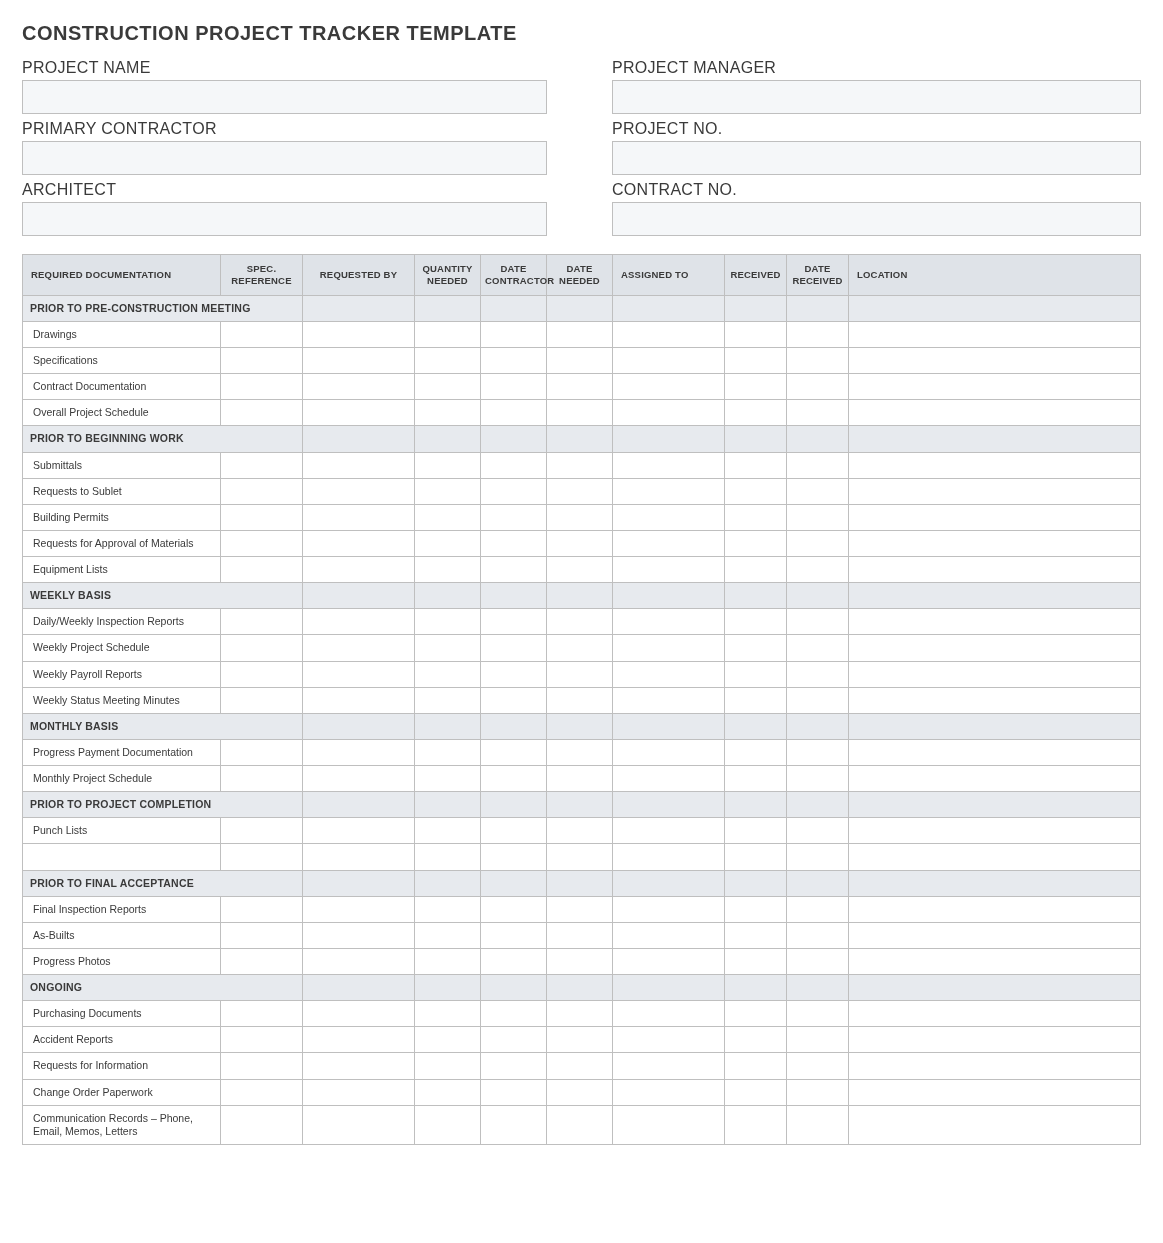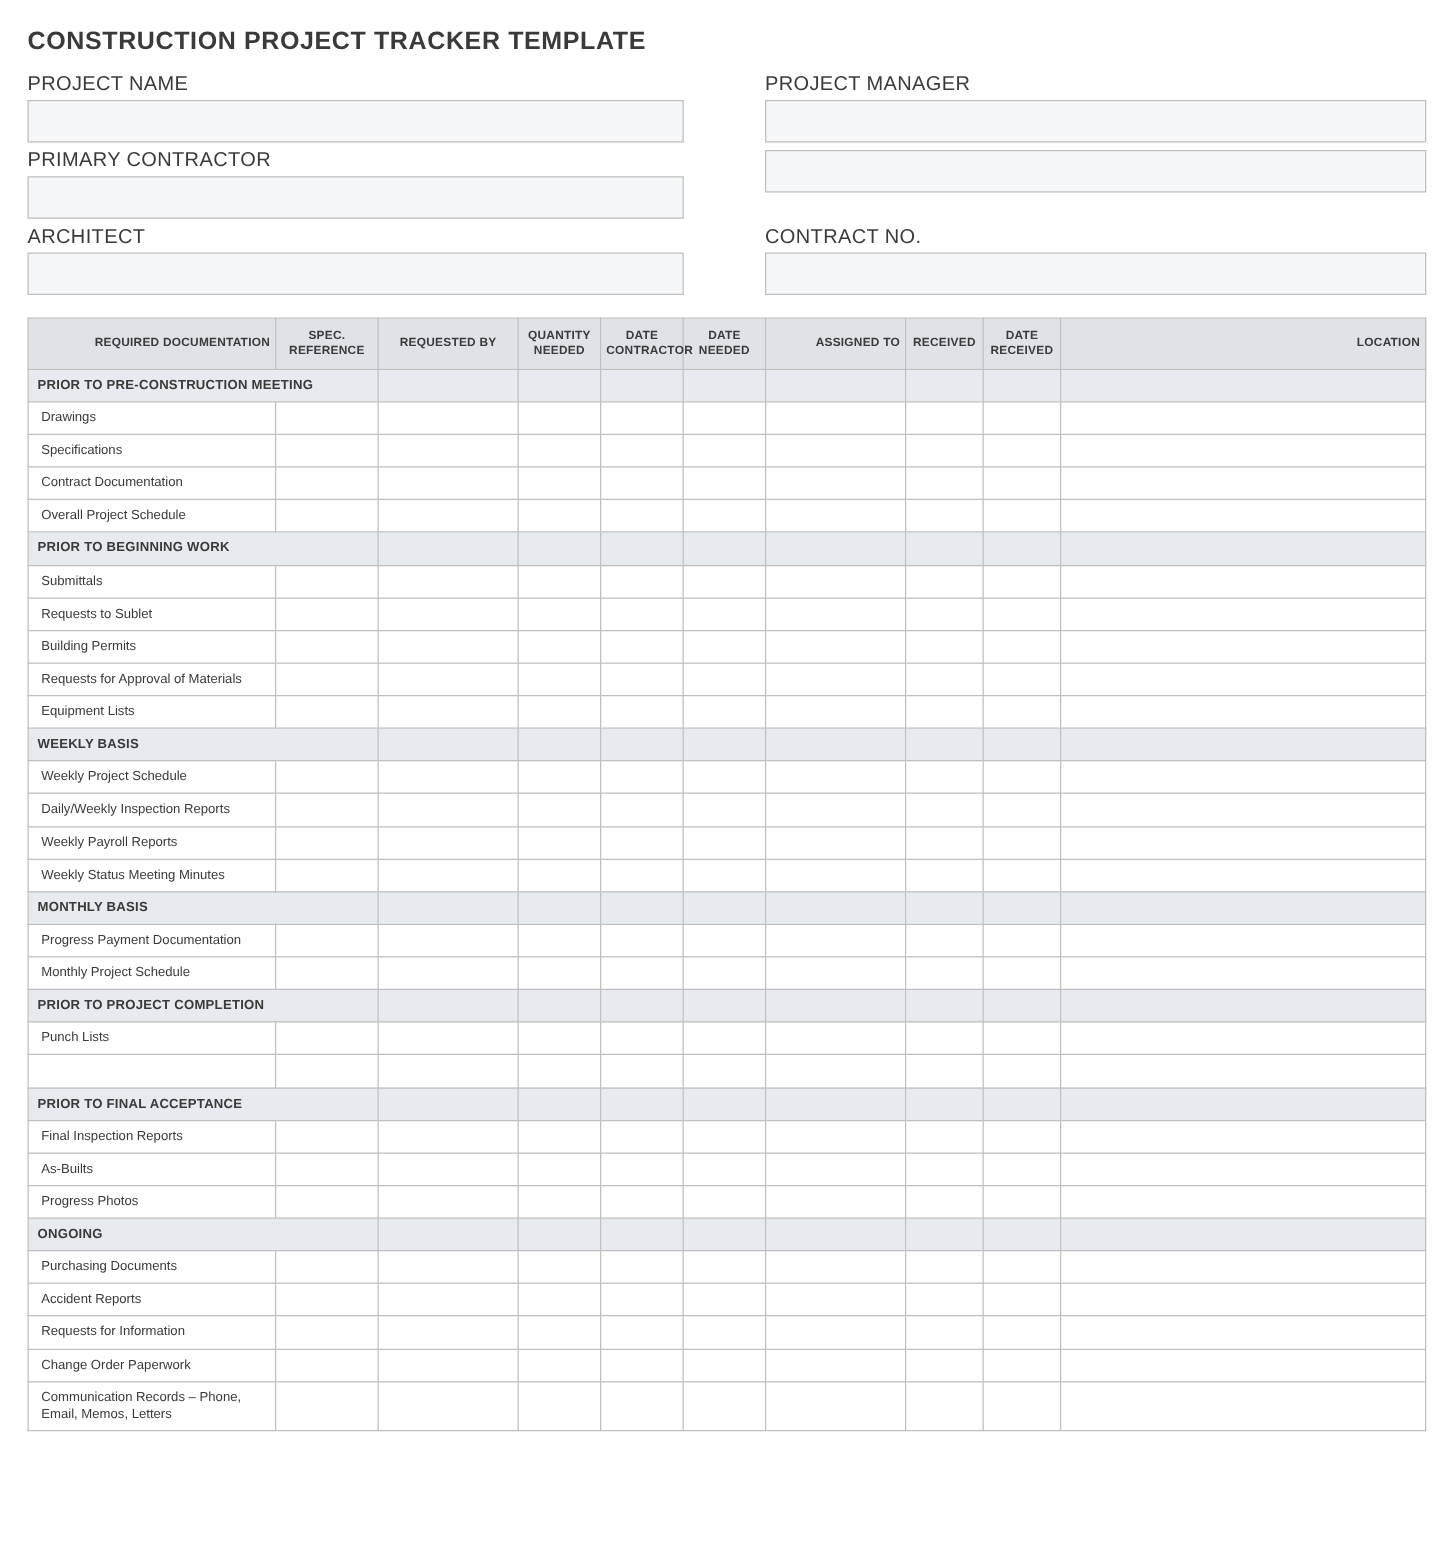--- a/index.html
+++ b/index.html
@@ -55,21 +55,21 @@
   thead th {
     background: #dfe3e8;
     font-weight: 700;
     text-align: center;
     font-size: 9.5px;
     letter-spacing: 0.2px;
     padding: 8px 4px;
   }
   thead th:first-child,
   thead th.assigned,
-  thead th.loc { text-align: right; padding-left: 8px; }
+  thead th.loc { text-align: left; padding-left: 8px; }
   tr.section td {
     background: #e7eaee;
     font-weight: 700;
     font-size: 10.5px;
     letter-spacing: 0.2px;
   }
   tr.data td { background: #fff; }
   tr.data td:first-child { padding-left: 10px; }
   col.c-doc   { width: 198px; }
   col.c-spec  { width: 82px; }
@@ -94,20 +94,21 @@
   </div>
   <div class="info-field">
     <span class="info-label">PROJECT MANAGER</span>
     <input class="info-input" value="" style="">
   </div>
   <div class="info-field">
     <span class="info-label">PRIMARY CONTRACTOR</span>
     <input class="info-input" value="" style="">
   </div>
   <div class="info-field">
+    <span class="info-label">PROJECT NO.</span>
     <input class="info-input" value="" style="">
   </div>
   <div class="info-field">
     <span class="info-label">ARCHITECT</span>
     <input class="info-input" value="" style="">
   </div>
   <div class="info-field">
     <span class="info-label">CONTRACT NO.</span>
     <input class="info-input" value="" style="">
   </div>
@@ -276,33 +277,33 @@
         <td></td>
         <td></td>
         <td></td>
         <td></td>
         <td></td>
         <td></td>
         <td></td>
         <td></td>
       </tr>
       <tr class="data">
+        <td>Daily/Weekly Inspection Reports</td>
+        <td>&nbsp;</td>
+        <td>&nbsp;</td>
+        <td>&nbsp;</td>
+        <td>&nbsp;</td>
+        <td>&nbsp;</td>
+        <td>&nbsp;</td>
+        <td>&nbsp;</td>
+        <td>&nbsp;</td>
+        <td>&nbsp;</td>
+      </tr>
+      <tr class="data">
         <td>Weekly Project Schedule</td>
-        <td>&nbsp;</td>
-        <td>&nbsp;</td>
-        <td>&nbsp;</td>
-        <td>&nbsp;</td>
-        <td>&nbsp;</td>
-        <td>&nbsp;</td>
-        <td>&nbsp;</td>
-        <td>&nbsp;</td>
-        <td>&nbsp;</td>
-      </tr>
-      <tr class="data">
-        <td>Daily/Weekly Inspection Reports</td>
         <td>&nbsp;</td>
         <td>&nbsp;</td>
         <td>&nbsp;</td>
         <td>&nbsp;</td>
         <td>&nbsp;</td>
         <td>&nbsp;</td>
         <td>&nbsp;</td>
         <td>&nbsp;</td>
         <td>&nbsp;</td>
       </tr>

